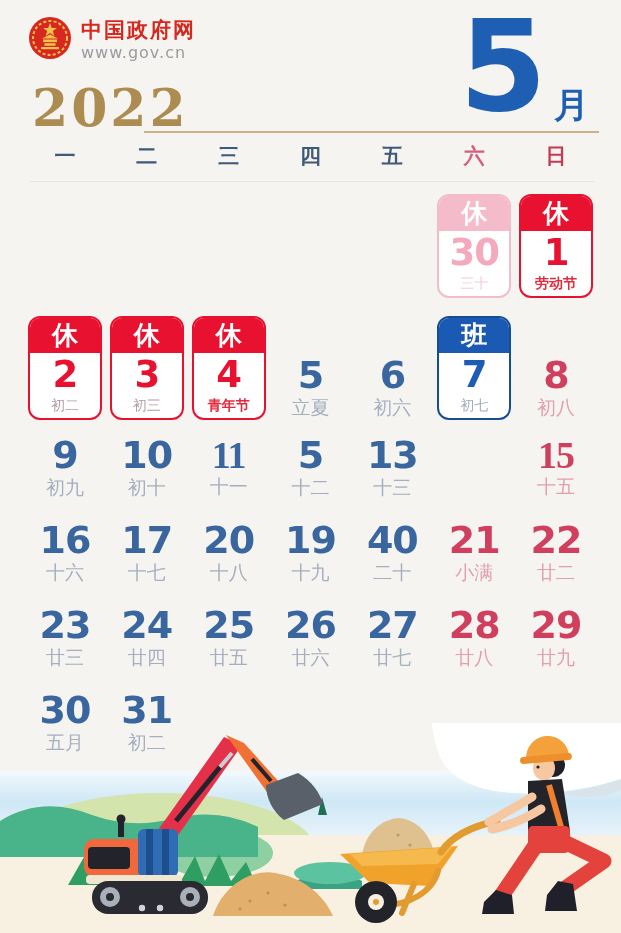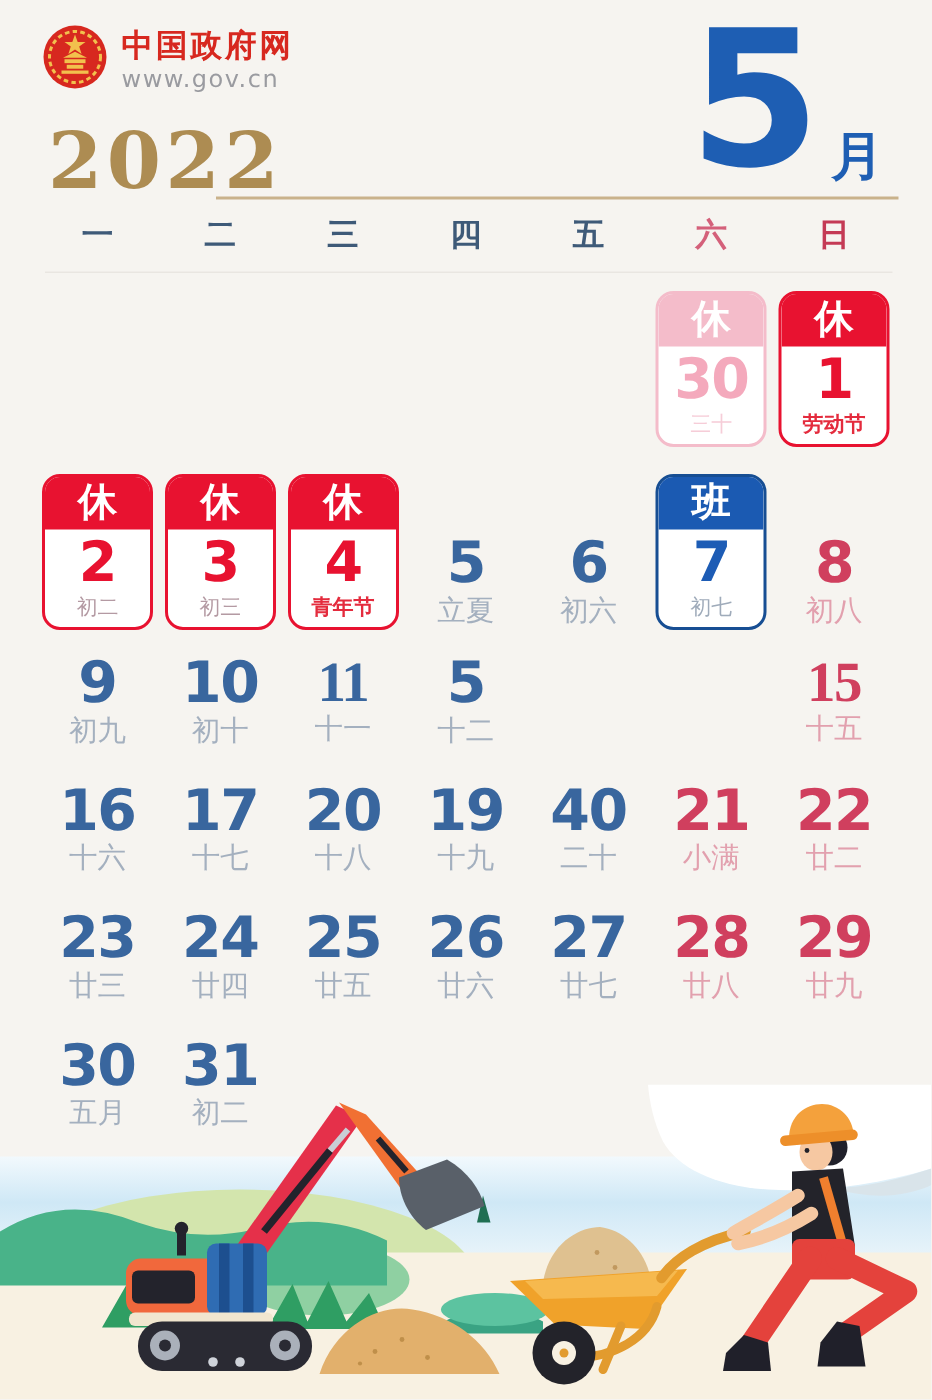--- a/index.html
+++ b/index.html
@@ -162,20 +162,24 @@
         <div class="num blue">10</div>
         <div class="lunar blue">初十</div>
       </div>
       <div class="cell r3 plain" style="grid-area: 3 / 3; font-family: Liberation Serif, serif;">
         <div class="num blue">11</div>
         <div class="lunar blue">十一</div>
       </div>
       <div class="cell r3 plain" style="grid-area: 3 / 4;">
         <div class="num blue">5</div>
         <div class="lunar blue">十二</div>
+      </div>
+      <div class="cell r3 plain" style="grid-area: 3 / 5;">
+        <div class="num blue">13</div>
+        <div class="lunar blue">十三</div>
       </div>
       <div class="cell r3 plain" style="grid-area: 3 / 7; font-family: Liberation Serif, serif;">
         <div class="num red">15</div>
         <div class="lunar pink">十五</div>
       </div>
       <div class="cell r4 plain" style="grid-area: 4 / 1;">
         <div class="num blue">16</div>
         <div class="lunar blue">十六</div>
       </div>
       <div class="cell r4 plain" style="grid-area: 4 / 2;">

